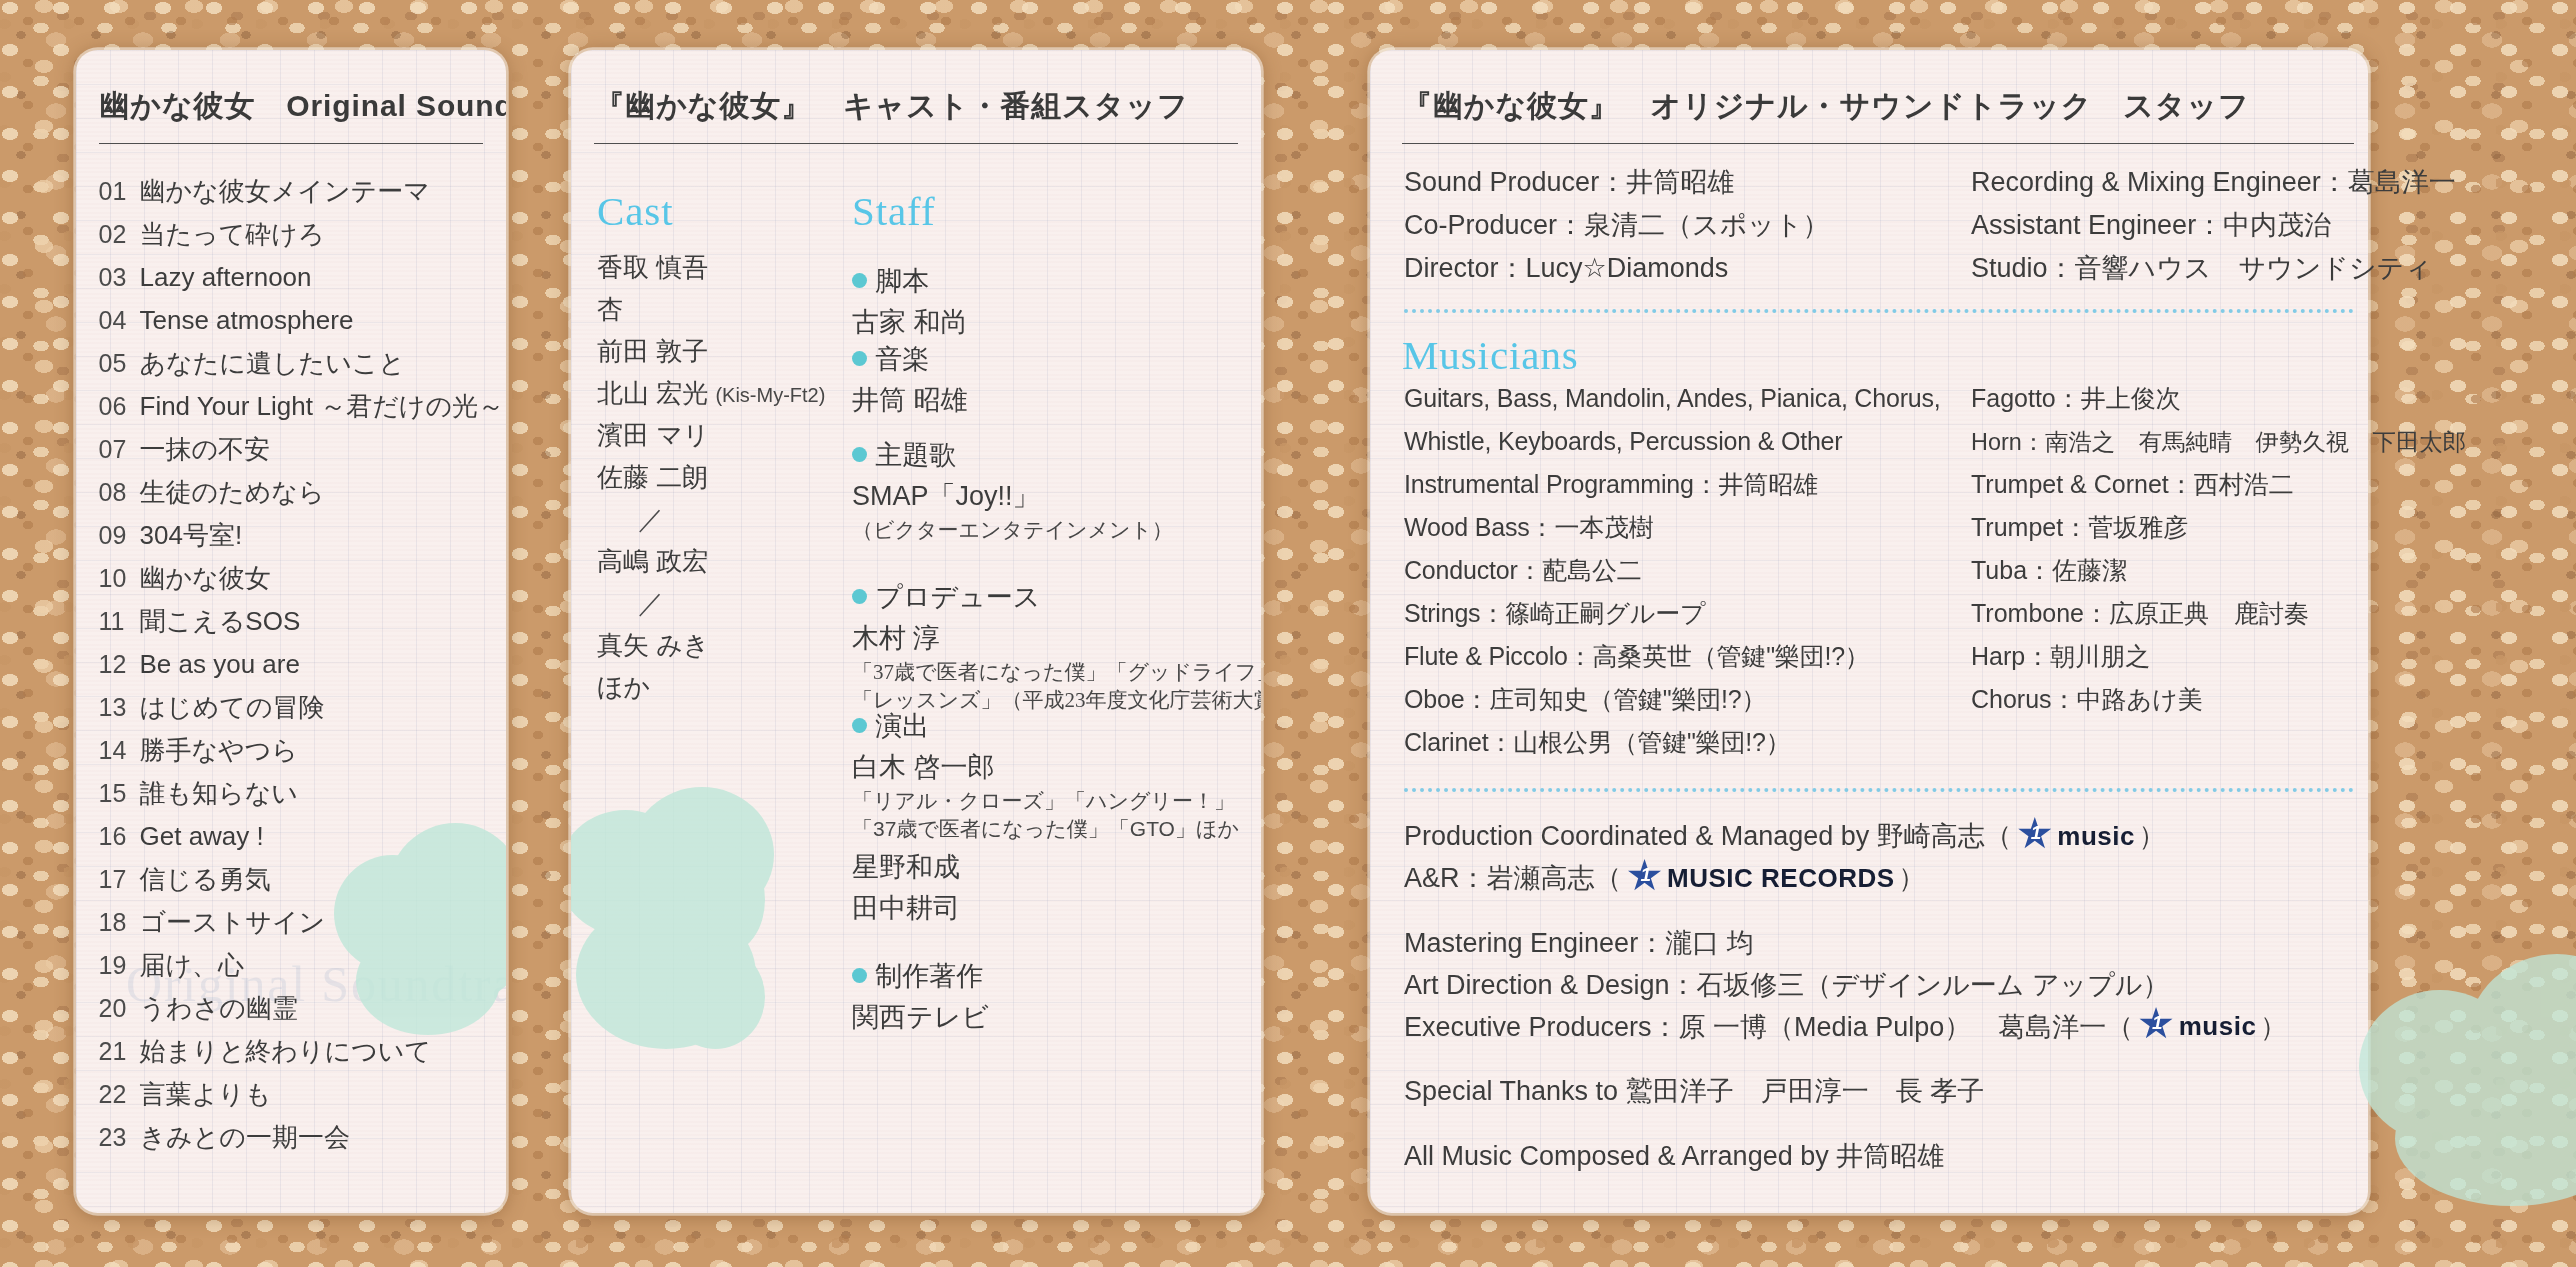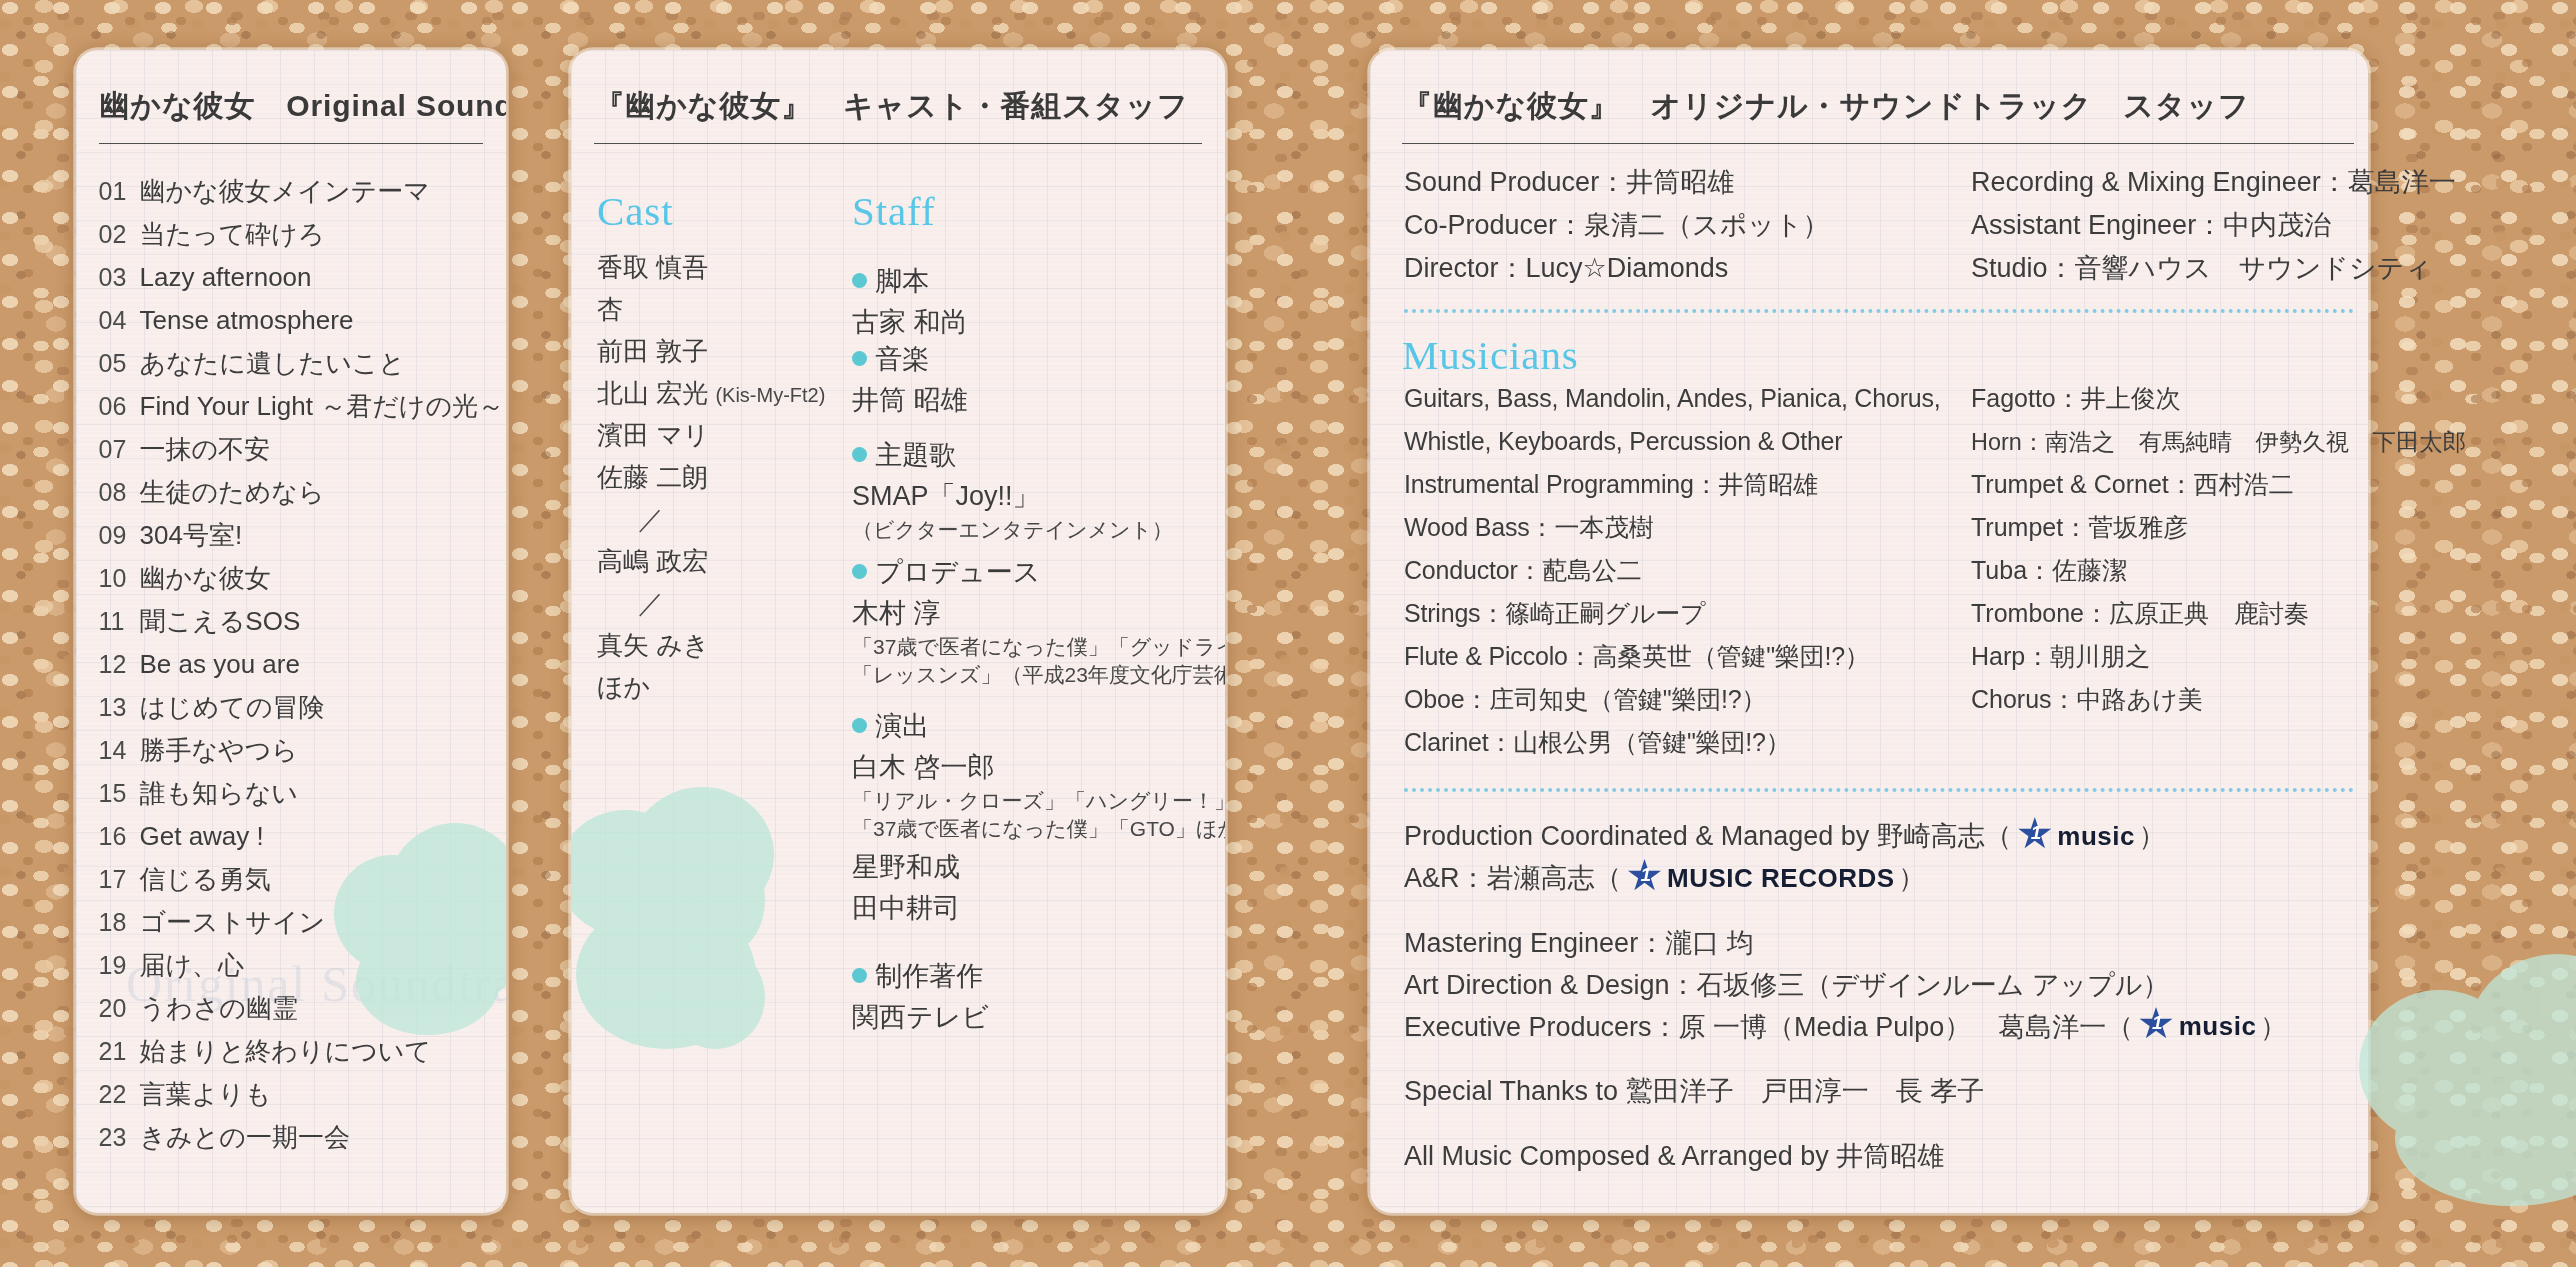--- a/index.html
+++ b/index.html
@@ -17,21 +17,21 @@
       radial-gradient(ellipse 10px 7.2px at 63px 16px, rgba(140,94,58,.3) 60%, transparent 61%);
     background-size:51px 42px,51px 42px,75px 60px,75px 60px,64px 53px,64px 53px,87px 71px,87px 71px;}
   .panel{position:absolute;top:50px;height:1163px;overflow:hidden;border-radius:21.6px;
     background-color:#f9f0ee;
     background-image:
       repeating-linear-gradient(to bottom, rgba(216,180,180,.06) 0 1.8px, rgba(255,255,255,0) 1.8px 4.5px),
       repeating-linear-gradient(to right, rgba(140,150,185,.15) 0 0.9px, transparent 0.9px 34px),
       repeating-linear-gradient(to bottom, rgba(140,150,185,.12) 0 0.9px, transparent 0.9px 34px);
     box-shadow:0 0 0 2.7px rgba(253,247,240,.55), 0 2.7px 20px rgba(110,68,32,.45);}
   .panel-left{left:76px;width:430px;}
-  .panel-mid{left:571px;width:654px;}
+  .panel-mid{left:571px;width:654px;padding-left:36px;}
   .panel-right{left:1370px;width:998px;overflow:visible;}
   .panel-title{position:absolute;z-index:2;top:36px;left:23.4px;right:23.4px;margin:0;
     font-size:30px;font-weight:600;color:#3a3a3a;letter-spacing:0.9px;
     padding-bottom:16px;border-bottom:1.8px solid #4e4e4e;white-space:nowrap;}
   .panel-right .panel-title{left:32px;right:14.4px;}
   
   .tracks{position:absolute;z-index:2;top:120px;left:22.5px;right:5.4px;margin:0;padding:0;list-style:none;}
   .tracks li{height:43px;display:flex;align-items:center;white-space:nowrap;}
   .tracks .no{flex:none;width:41px;font-size:25px;color:#4b4b4b;}
   .tracks .ttl{font-size:26px;color:#3c3c3c;}
@@ -45,21 +45,21 @@
   .mus-h{left:32px;top:281px;}
   
   .cast{position:absolute;z-index:2;left:26px;top:200px;margin:0;padding:0;list-style:none;}
   .cast li{height:42px;display:flex;align-items:baseline;font-size:26px;color:#3c3c3c;white-space:nowrap;}
   .cast li.slash{padding-left:41px;color:#4a4a4a;}
   .cast .note{font-size:20px;color:#474747;margin-left:7.2px;}
   
   .staff{position:absolute;z-index:2;left:281px;top:0;right:0;height:100%;}
   .staff-sec{position:absolute;left:0;right:0;}
   .staff-sec:nth-child(1){top:210px;} .staff-sec:nth-child(2){top:288px;}
-  .staff-sec:nth-child(3){top:384px;} .staff-sec:nth-child(4){top:501px;}
+  .staff-sec:nth-child(3){top:384px;} .staff-sec:nth-child(4){top:526px;font-family:Liberation Serif, serif;}
   .staff-sec:nth-child(5){top:655px;} .staff-sec:nth-child(6){top:905px;}
   .sec-label{height:41px;display:flex;align-items:center;font-size:27px;color:#3a3a3a;}
   .bullet{flex:none;width:15.3px;height:15.3px;border-radius:50%;background:#5cc8d2;margin-right:8px;}
   .staff-sec p{margin:0;height:41px;display:flex;align-items:center;font-size:27px;color:#3c3c3c;white-space:nowrap;}
   .staff-sec p.small{height:28px;font-size:21px;color:#474747;}
   .staff-sec p.mt{margin-top:3px;}
   
   .rp-col{position:absolute;z-index:2;}
   .rp-col p{margin:0;height:43px;display:flex;align-items:center;font-size:27px;color:#3c3c3c;white-space:nowrap;}
   .rp-tl{left:34px;top:110px;}

